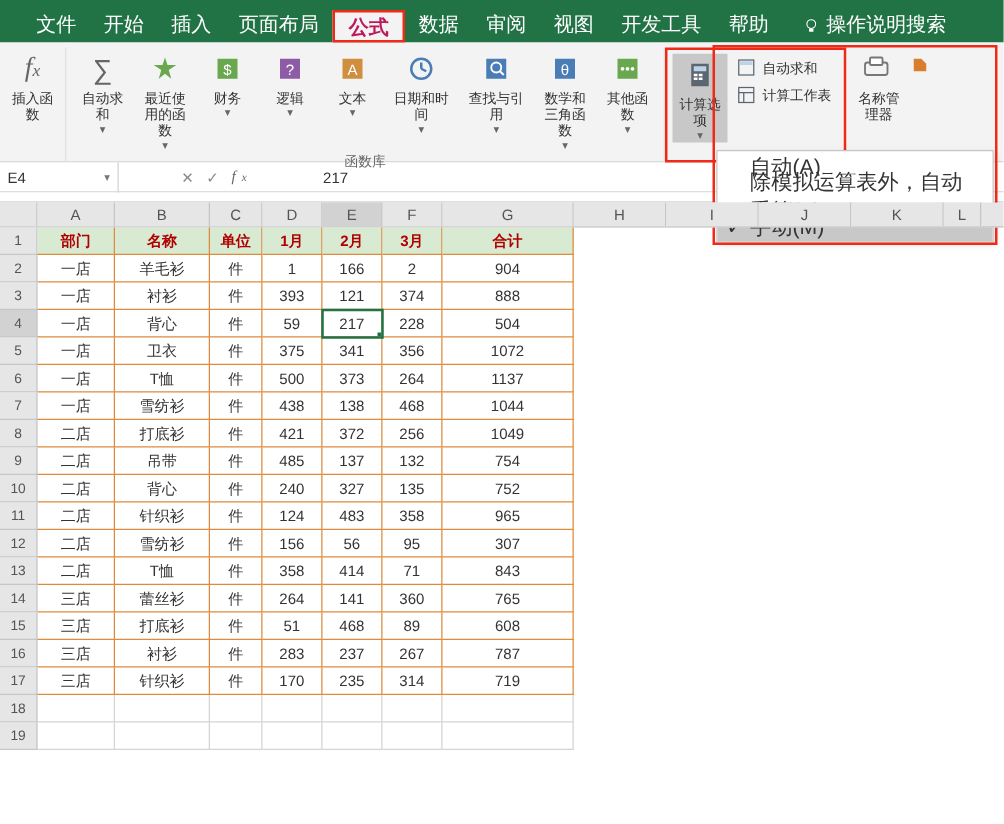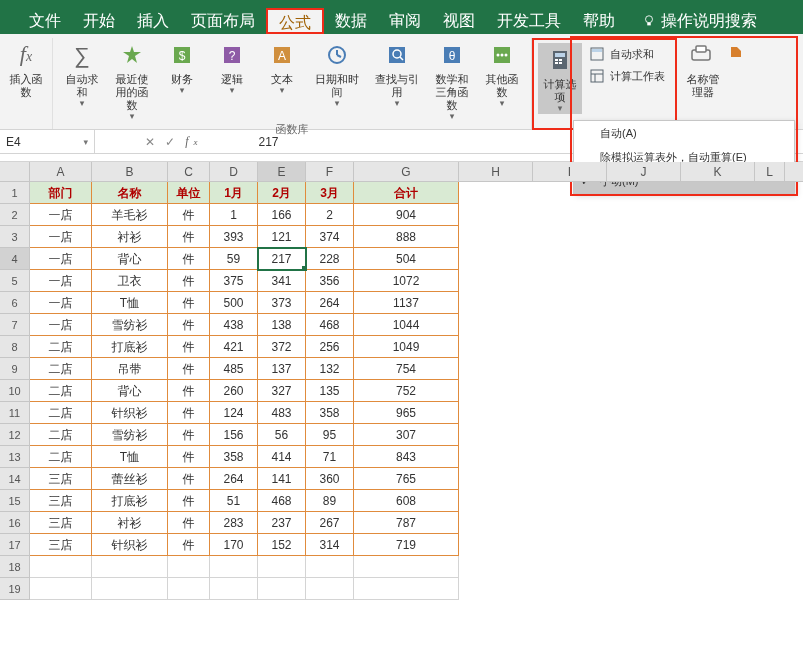--- a/index.html
+++ b/index.html
@@ -2,41 +2,41 @@
 <html><head>
 <meta charset="utf-8">
 <style>
   * { box-sizing: border-box; margin: 0; padding: 0; }
   body { font-family: "Microsoft YaHei", "Segoe UI", sans-serif; font-size: 12px; background: #fff; color: #333; width: 803px; height: 659px; overflow: hidden; position: relative; }
 
   .titlebar { background: #217346; height: 8px; }
 
   .ribbon-tabs { background: #217346; display: flex; align-items: center; height: 26px; padding-left: 18px; color: #fff; }
   .ribbon-tab { padding: 0 11px; height: 26px; line-height: 26px; cursor: pointer; font-size: 16px; }
-  .ribbon-tab.active { background: #f3f3f3; color: #a16207; }
+  .ribbon-tab.active { background: #f3f3f3; color: #be185d; font-weight: bold; }
   .tellme { display: flex; align-items: center; margin-left: 5px; }
   .tellme svg { margin-right: 5px; }
 
   .ribbon-tabs .ann-red { border: 2px solid #ef2b18; margin: -1px 0; }
 
   .ribbon-body { background: #f3f3f3; border-bottom: 1px solid #d4d4d4; padding: 4px 0 0 0; display: flex; height: 96px; }
   .ribbon-group { display: flex; flex-direction: column; align-items: center; border-right: 1px solid #e0e0e0; padding: 0 4px; }
   .ribbon-group-content { display: flex; flex: 1; align-items: flex-start; }
   .ribbon-btn-big { display: flex; flex-direction: column; align-items: center; justify-content: flex-start; width: 44px; padding: 2px 4px; text-align: center; cursor: pointer; font-size: 11px; line-height: 13px; }
   .ribbon-btn-big .icon-box { height: 30px; display: flex; align-items: center; justify-content: flex-start; margin-bottom: 3px; }
   .ribbon-btn-big .drop-caret { font-size: 9px; color: #666; line-height: 8px; }
   .ribbon-group-label { font-size: 11px; color: #666; padding-bottom: 3px; }
   .wide-group .ribbon-btn-big { width: 50px; }
 
   .ann-red-box { border: 2px solid #ef2b18; height: 92px; }
 
   .small-btn-row { display: flex; align-items: center; padding: 2px 6px; cursor: pointer; font-size: 11px; }
   .small-btn-row .sicon { width: 18px; height: 18px; display: flex; align-items: center; justify-content: center; margin-right: 4px; }
 
-  .dropdown-menu { position: absolute; top: 120px; left: 573px; width: 222px; background: #fff; border: 1px solid #c6c6c6; box-shadow: 2px 2px 6px rgba(0,0,0,.15); font-size: 11px; }
+  .dropdown-menu { position: absolute; top: 120px; left: 573px; width: 222px; background: #fff; border: 1px solid #c6c6c6; box-shadow: 2px 2px 6px rgba(0,0,0,.15); font-size: 17px; }
   .dropdown-item { display: flex; align-items: center; height: 24px; padding: 0 8px 0 26px; cursor: pointer; position: relative; }
   .dropdown-item.sel { background: #c8c8c8; }
   .dropdown-item .chk { position: absolute; left: 7px; }
 
   .ann-red-dropdown { position: absolute; border: 2px solid #ef2b18; top: 36px; left: 570px; width: 228px; height: 160px; pointer-events: none; }
 
   .namebox-row { display: flex; align-items: center; height: 24px; border-bottom: 1px solid #d4d4d4; background: #fff; gap: 39px; }
   .namebox { width: 95px; border-right: 1px solid #d4d4d4; padding: 0 6px; height: 24px; display: flex; align-items: center; justify-content: space-between; }
   .namebox .dd { font-size: 9px; color: #777; }
   .fx-btns { display: flex; align-items: center; padding: 0 6px; color: #888; }
@@ -400,21 +400,21 @@
         <div class="cell cD">485</div>
         <div class="cell cE">137</div>
         <div class="cell cF">132</div>
         <div class="cell cG">754</div>
       </div>
       <div class="row data-row">
         <div class="row-hdr">10</div>
         <div class="cell cA">二店</div>
         <div class="cell cB">背心</div>
         <div class="cell cC">件</div>
-        <div class="cell cD">260</div>
+        <div class="cell cD">240</div>
         <div class="cell cE">327</div>
         <div class="cell cF">135</div>
         <div class="cell cG">752</div>
       </div>
       <div class="row data-row">
         <div class="row-hdr">11</div>
         <div class="cell cA">二店</div>
         <div class="cell cB">针织衫</div>
         <div class="cell cC">件</div>
         <div class="cell cD">124</div>
@@ -471,21 +471,21 @@
         <div class="cell cE">237</div>
         <div class="cell cF">267</div>
         <div class="cell cG">787</div>
       </div>
       <div class="row data-row">
         <div class="row-hdr">17</div>
         <div class="cell cA">三店</div>
         <div class="cell cB">针织衫</div>
         <div class="cell cC">件</div>
         <div class="cell cD">170</div>
-        <div class="cell cE">152</div>
+        <div class="cell cE">235</div>
         <div class="cell cF">314</div>
         <div class="cell cG">719</div>
       </div>
     </div>
 
   <div class="row">
     <div class="row-hdr">18</div>
     <div class="cell cA"></div>
       <div class="cell cB"></div>
       <div class="cell cC"></div>

